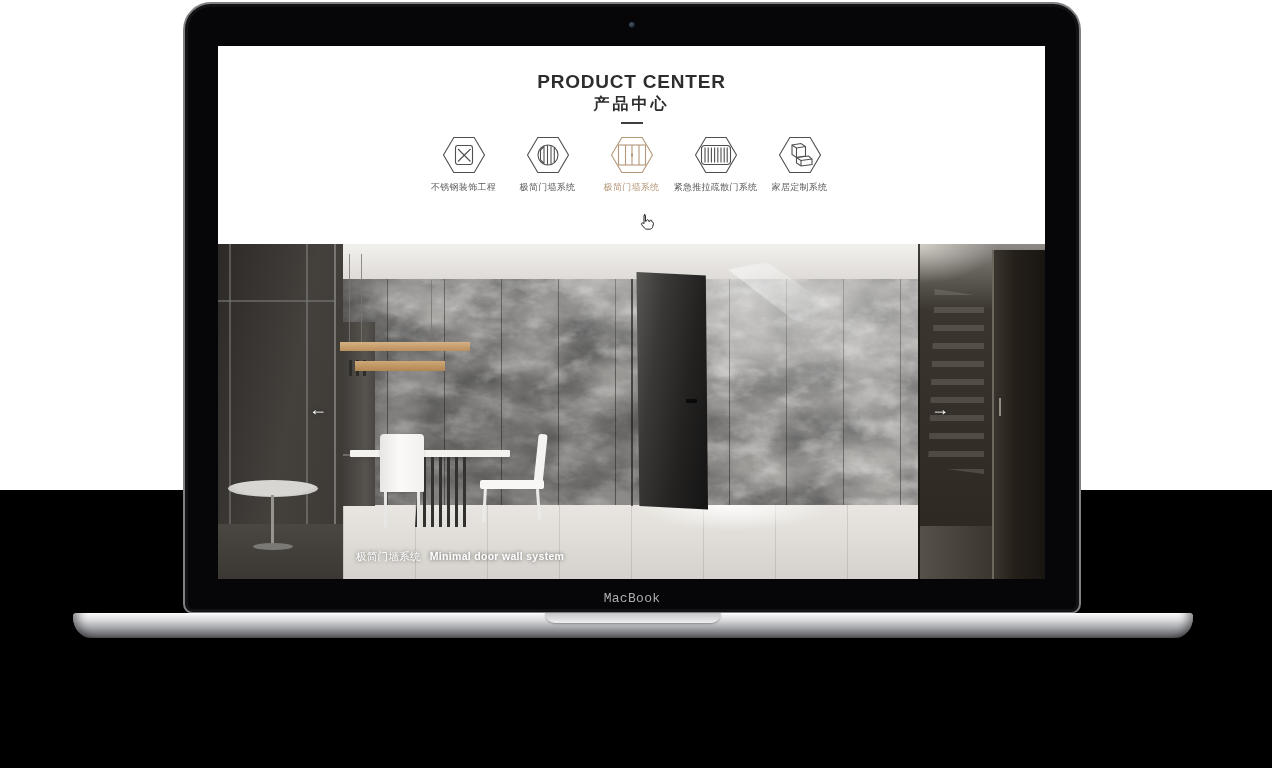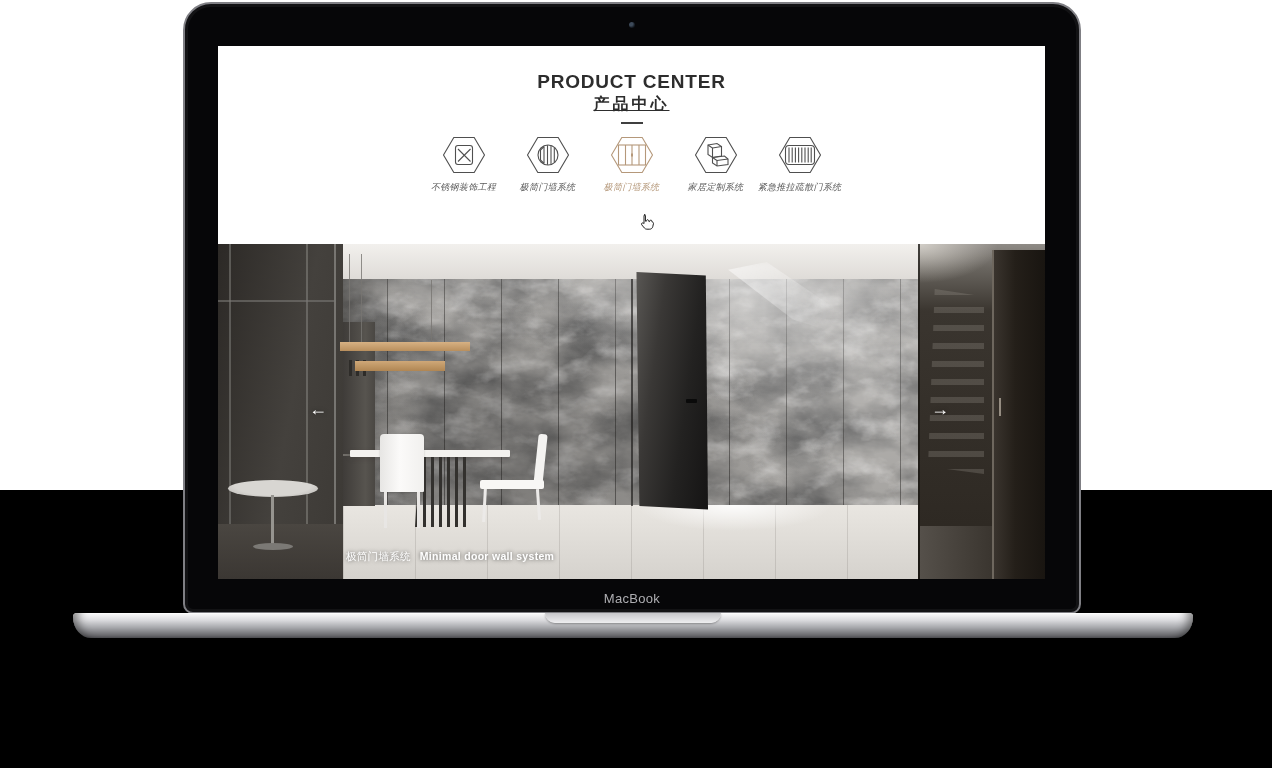--- a/index.html
+++ b/index.html
@@ -22,43 +22,43 @@
   .camera{
     position:absolute;left:calc(50% - 3px);top:18px;width:6px;height:6px;border-radius:50%;
     background:radial-gradient(circle at 35% 35%, #3d4a5a 0 30%, #10151c 70%);
   }
   .screen{
     position:absolute;left:33px;top:42px;width:827px;height:533px;
     background:#d946ef;overflow:hidden;
   }
   .brand{
     position:absolute;left:0;bottom:6px;width:100%;text-align:center;
-    color:#aeaeb2;font-size:13px;letter-spacing:.3px;
+    color:#aeaeb2;font-size:13px;letter-spacing:.3px;font-family:Liberation Mono, monospace;
   }
   .base{
     position:absolute;left:73px;top:613px;width:1120px;height:25px;
     background:linear-gradient(180deg,#fbfbfc 0%,#dcdcdf 28%,#a7a8ac 58%,#6c6c70 88%,#4c4c50 100%);
     border-radius:4px 4px 18px 18px / 4px 4px 21px 21px;
     box-shadow:inset 14px 0 10px -9px rgba(0,0,0,.45), inset -14px 0 10px -9px rgba(0,0,0,.45), inset 0 1px 0 rgba(255,255,255,.8);
   }
   .base-notch{
     position:absolute;left:calc(50% - 88px);top:0;width:176px;height:10px;
     background:linear-gradient(180deg,#c6c6c9,#eeeef0);
     border-radius:0 0 12px 12px;
     box-shadow:0 1px 2px rgba(0,0,0,.3);
   }
 
   
   .site-header{position:relative;width:827px;height:198px;background:#fff;text-align:center;}
   .title-en{padding-top:25px;font-size:19px;font-weight:600;color:#2d2d2d;letter-spacing:.8px;line-height:22px;}
-  .title-cn{font-size:16px;font-weight:600;color:#2d2d2d;letter-spacing:3px;line-height:20px;margin-top:1px;text-decoration:underline;}
+  .title-cn{font-size:16px;font-weight:600;color:#2d2d2d;letter-spacing:3px;line-height:20px;margin-top:1px;}
   .divider{width:22px;height:2px;background:#3f3f3f;margin:8px auto 0 auto;}
   .intro{margin-top:8px;font-size:9px;color:#979797;line-height:12px;white-space:nowrap;}
   .cat-row{margin-top:12px;display:flex;justify-content:center;}
-  .cat-item{width:84px;color:#4f4f4f;cursor:pointer;font-style:italic;}
+  .cat-item{width:84px;color:#4f4f4f;cursor:pointer;}
   .cat-item svg{display:block;margin:0 auto;}
   .cat-label{margin-top:7px;font-size:9px;color:#5a5a5a;letter-spacing:.3px;white-space:nowrap;}
   .cat-item.active{color:#b5987a;}
   .cat-item.active .cat-label{color:#b5987a;}
 
   .cursor{position:absolute;left:420px;top:167px;width:17px;height:18px;z-index:50;}
 
   
   .carousel{position:relative;width:827px;height:335px;background:#2f2c29;overflow:hidden;}
 
@@ -144,21 +144,21 @@
     background:linear-gradient(90deg,#3a342e 0%,#241f19 40%,#181410 100%);
     border-left:2px solid #6e675e;box-sizing:border-box;}
   .slide-door-handle{position:absolute;left:5px;top:148px;width:2px;height:18px;background:#958d82;}
   .stairs{position:absolute;left:8px;top:45px;width:56px;height:185px;opacity:.55;
     background:repeating-linear-gradient(180deg, rgba(155,150,142,.5) 0 6px, transparent 6px 18px);
     clip-path:polygon(12% 0, 100% 4%, 100% 100%, 0 96%);}
   .floor-r{position:absolute;left:0;top:282px;width:127px;height:53px;
     background:linear-gradient(90deg,#55504a, #3b3630 55%);}
 
   
-  .caption{position:absolute;left:128px;top:306px;z-index:20;color:#fff;font-size:10.5px;
+  .caption{position:absolute;left:138px;top:306px;z-index:20;color:#fff;font-size:10.5px;
     text-shadow:0 0 4px rgba(0,0,0,.6);letter-spacing:.3px;}
   .caption .en{margin-left:9px;font-weight:600;}
   .nav-arrow{position:absolute;top:153px;width:24px;height:24px;z-index:20;color:#fff;
     font-size:18px;line-height:24px;text-align:center;cursor:pointer;
     text-shadow:0 0 4px rgba(0,0,0,.5);}
   .nav-prev{left:88px;}
   .nav-next{left:710px;}
 </style>
 </head>
 <body>
@@ -217,47 +217,47 @@
               <line x1="22" y1="17.5" x2="22" y2="20.5" stroke-width="2"></line>
             </svg>
           </span>
           <div class="cat-label">极简门墙系统</div>
         </div>
 
         <div class="cat-item">
           <span>
             <svg width="44" height="38" viewBox="0 0 44 38" fill="none" stroke="currentColor" stroke-width="1.1">
               <polygon points="1.5,19 11.8,1.5 32.2,1.5 42.5,19 32.2,36.5 11.8,36.5"></polygon>
-              <path d="M14,9 L23,7.5 L27.5,10.5 L27.5,20 L18.5,21.5 L14,18.5 Z"></path>
-              <path d="M14,9 L18.5,12 L18.5,21.5"></path>
-              <path d="M18.5,12 L27.5,10.5"></path>
-              <path d="M18.5,21.5 L30.5,20 L34,23 L34,28.5 L23,30 L18.5,27 Z"></path>
-              <path d="M18.5,21.5 L23,24.5 L23,30"></path>
-              <path d="M23,24.5 L34,23"></path>
-            </svg>
-          </span>
-          <div class="cat-label">家居定制系统</div>
-        </div>
-
-        <div class="cat-item">
-          <span>
-            <svg width="44" height="38" viewBox="0 0 44 38" fill="none" stroke="currentColor" stroke-width="1.1">
-              <polygon points="1.5,19 11.8,1.5 32.2,1.5 42.5,19 32.2,36.5 11.8,36.5"></polygon>
               <rect x="7.5" y="9.5" width="29" height="19" rx="3.5"></rect>
               <line x1="11" y1="11.5" x2="11" y2="26.5"></line>
                 <line x1="14.2" y1="11.5" x2="14.2" y2="26.5"></line>
               <line x1="17.4" y1="11.5" x2="17.4" y2="26.5"></line>
                 <line x1="20.6" y1="11.5" x2="20.6" y2="26.5"></line>
               <line x1="23.8" y1="11.5" x2="23.8" y2="26.5"></line>
                 <line x1="27" y1="11.5" x2="27" y2="26.5"></line>
               <line x1="30.2" y1="11.5" x2="30.2" y2="26.5"></line>
                 <line x1="33.2" y1="11.5" x2="33.2" y2="26.5"></line>
             </svg>
           </span>
           <div class="cat-label">紧急推拉疏散门系统</div>
+        </div>
+
+        <div class="cat-item">
+          <span>
+            <svg width="44" height="38" viewBox="0 0 44 38" fill="none" stroke="currentColor" stroke-width="1.1">
+              <polygon points="1.5,19 11.8,1.5 32.2,1.5 42.5,19 32.2,36.5 11.8,36.5"></polygon>
+              <path d="M14,9 L23,7.5 L27.5,10.5 L27.5,20 L18.5,21.5 L14,18.5 Z"></path>
+              <path d="M14,9 L18.5,12 L18.5,21.5"></path>
+              <path d="M18.5,12 L27.5,10.5"></path>
+              <path d="M18.5,21.5 L30.5,20 L34,23 L34,28.5 L23,30 L18.5,27 Z"></path>
+              <path d="M18.5,21.5 L23,24.5 L23,30"></path>
+              <path d="M23,24.5 L34,23"></path>
+            </svg>
+          </span>
+          <div class="cat-label">家居定制系统</div>
         </div>
 
       </div>
     </div>
 
     <div class="cursor">
       <svg width="17" height="18" viewBox="0 0 24 26">
         <path d="M8.8,2.5 c1,0 1.7,.8 1.7,1.7 v7.6 l1.1,.25 .35,-1.2 c.25,-.85 1.1,-1.35 1.95,-1.1 .6,.15 1,.6 1.15,1.2 l.3,1.2 1,.25 .35,-1.1 c.25,-.85 1.1,-1.3 1.9,-1.05 .65,.2 1.1,.75 1.15,1.45 l.2,1.2 .85,.25 c.95,.25 1.55,1.2 1.3,2.15 l-1.1,4.6 c-.5,2.05 -2.3,3.5 -4.4,3.5 h-4.1 c-1.35,0 -2.6,-.6 -3.5,-1.65 l-3.9,-4.7 c-.6,-.75 -.5,-1.8 .25,-2.4 .65,-.5 1.55,-.5 2.2,0 l.85,.7 V4.2 c0,-.95 .75,-1.7 1.7,-1.7 z" fill="#fdfdfd" stroke="#1c1c1c" stroke-width="1.4"></path>
       </svg>
     </div>

